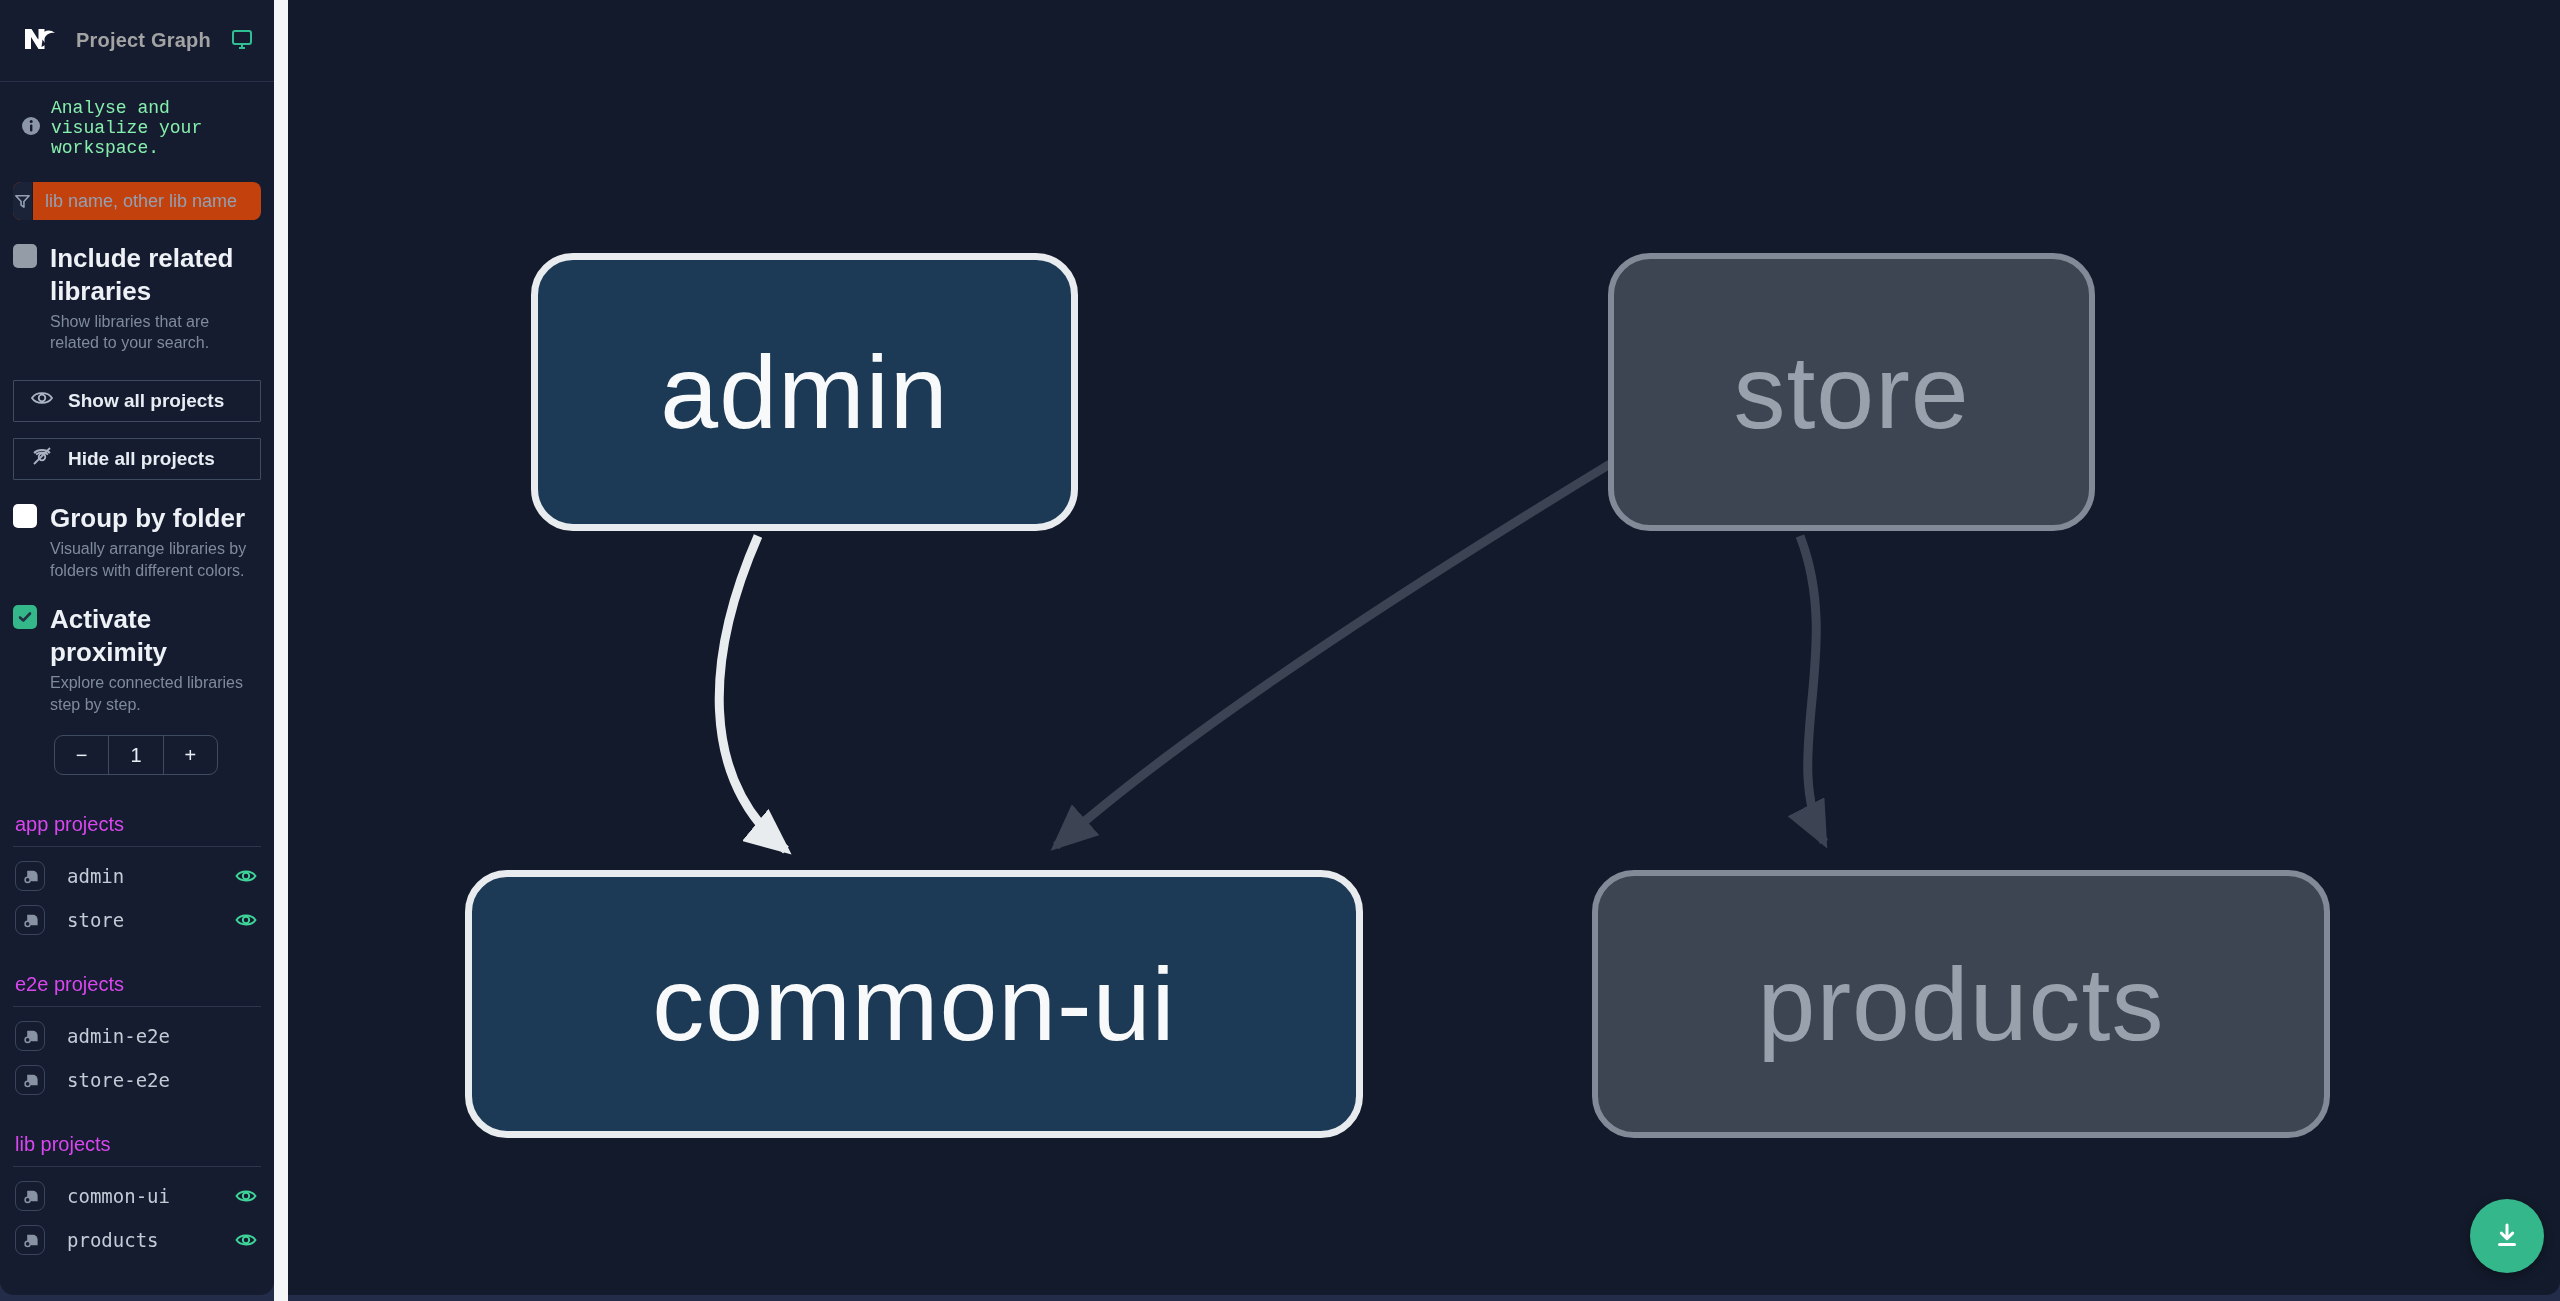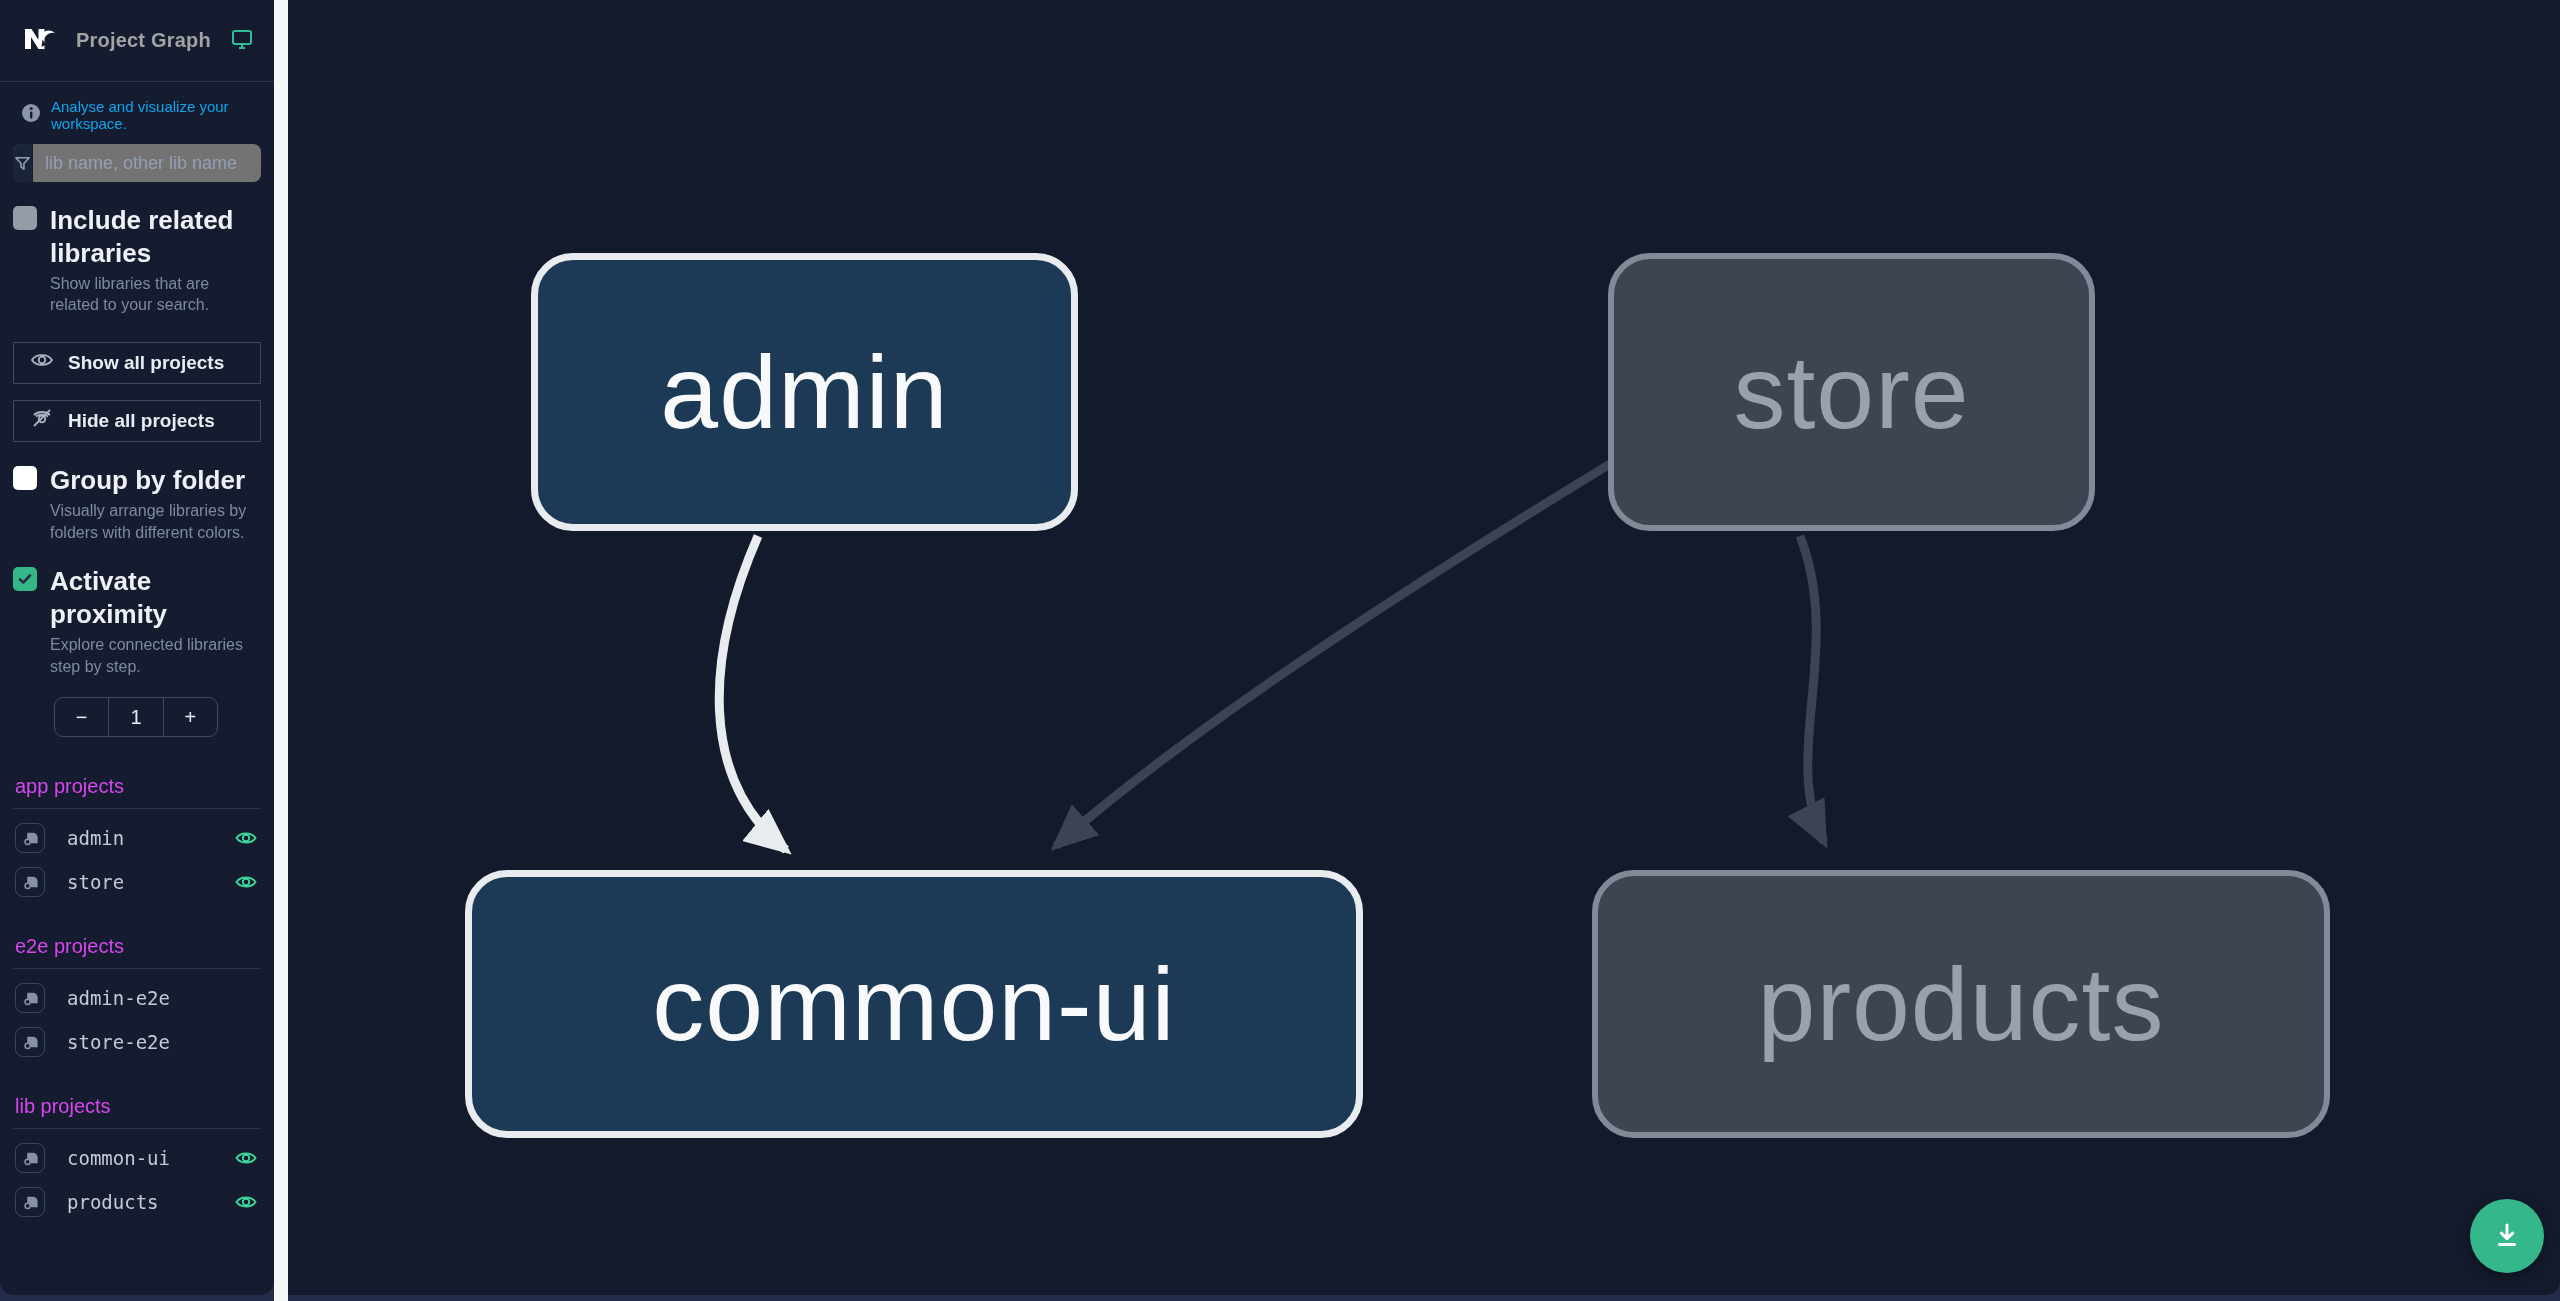--- a/index.html
+++ b/index.html
@@ -19,25 +19,25 @@
     overflow:hidden;
   }
   .sb-header {
     height:82px; display:flex; align-items:center; gap:16px;
     padding:0 20px; border-bottom:1px solid #27324a; flex-shrink:0;
   }
   .sb-title { color:#a3a3a3; font-size:20px; font-weight:bold; letter-spacing:.2px; flex:1; }
   .sb-scroll { padding:0 13px; flex:1; }
 
   .info-row { display:flex; align-items:center; gap:10px; padding:16px 8px 6px 8px; }
-  .info-text { color:#0ea5e9; font-size:15px; }
+  .info-text { color:#86efac; font-size:18px;font-family:Liberation Mono, monospace; }
 
   .search-box {
-    margin:6px 0 0 0; height:38px; display:flex; align-items:stretch;
-    background:#737373; border-radius:8px; overflow:hidden;
+    margin:18px 0 0 0; height:38px; display:flex; align-items:stretch;
+    background:#c2410c; border-radius:8px; overflow:hidden;
   }
   .search-icon-cell {
     width:40px; background:#1a2338; display:flex; align-items:center; justify-content:center;
     border-right:1px solid #151c30;
   }
   .search-input {
     flex:1; background:transparent; border:none; outline:none;
     color:#dfe6ee; font-size:18px; padding:0 12px;
     font-family:"Liberation Sans", sans-serif;
   }

